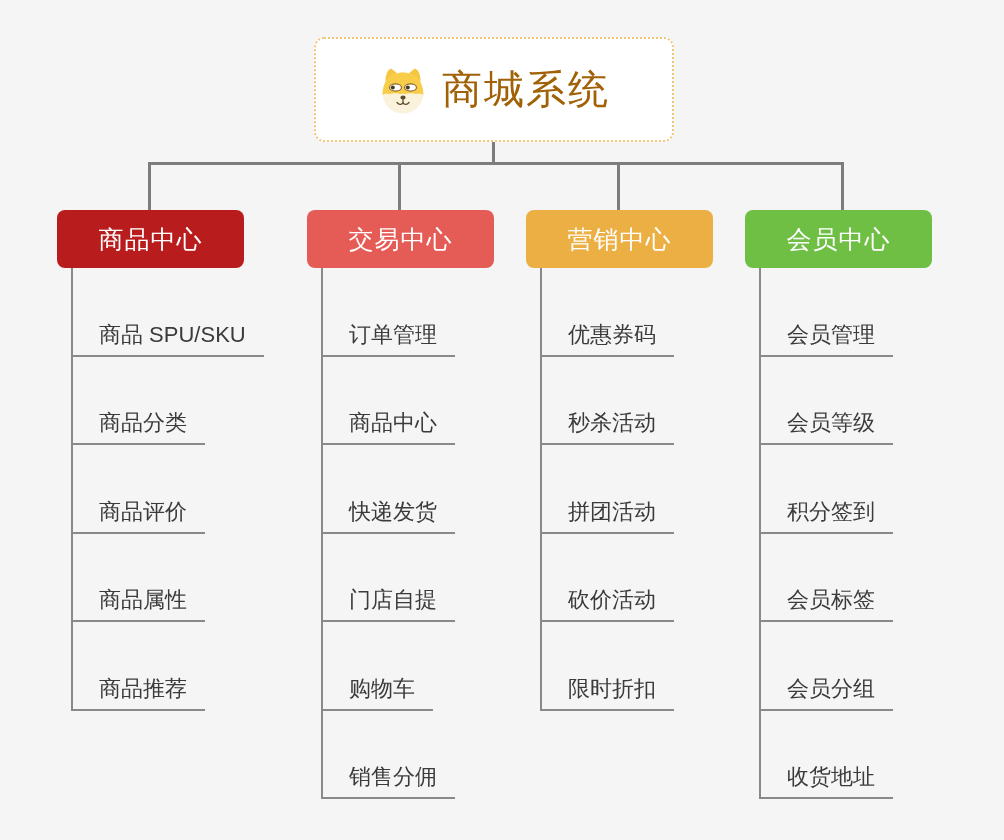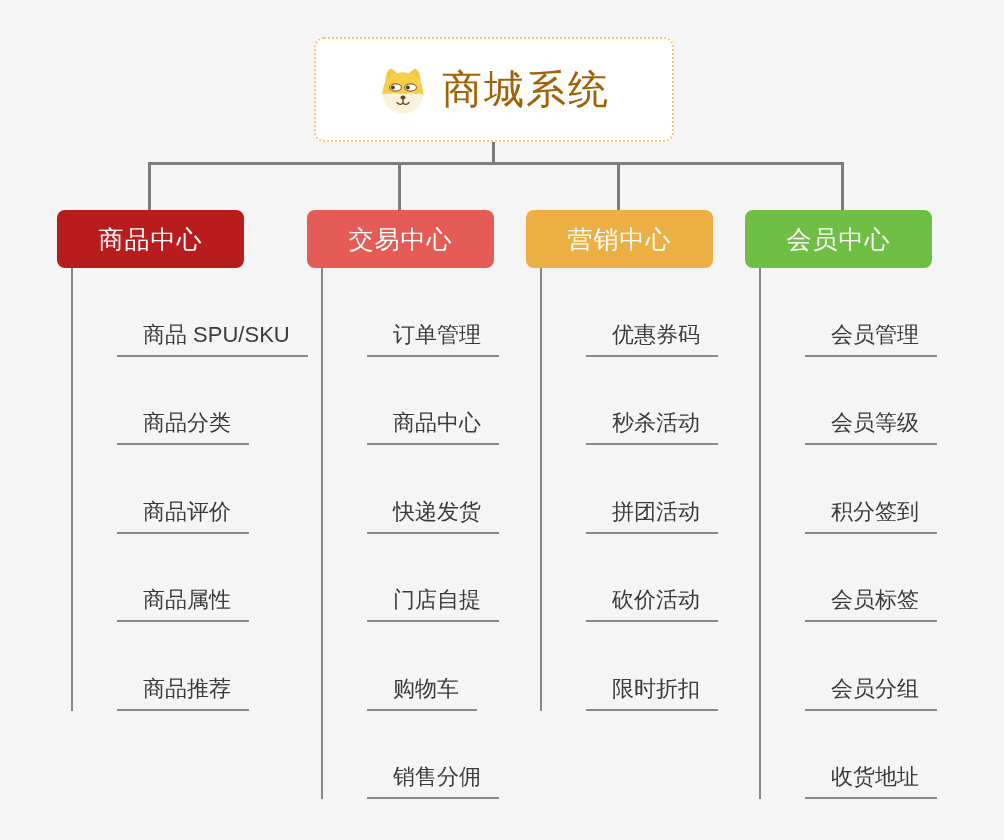--- a/index.html
+++ b/index.html
@@ -28,21 +28,20 @@
     position:absolute; top:210px; width:187px; height:58px;
     border-radius:8px; display:flex; align-items:center; justify-content:center;
     color:#ffffff; font-size:25px; letter-spacing:1px; white-space:nowrap;
     cursor:default;
   }
   
   .leaf-col{
     position:absolute; top:268px;
     display:flex; flex-direction:column; align-items:flex-start;
     border-left:2px solid #898989;
-    padding-left:44px;
   }
   .leaf{
     box-sizing:border-box; height:88.5px;
     display:flex; align-items:flex-end;
     border-bottom:2px solid #898989;
     padding:0 18px 5px 26px;
     font-size:22px; color:#3b3b3b; white-space:nowrap;
   }
 </style>
 </head>

